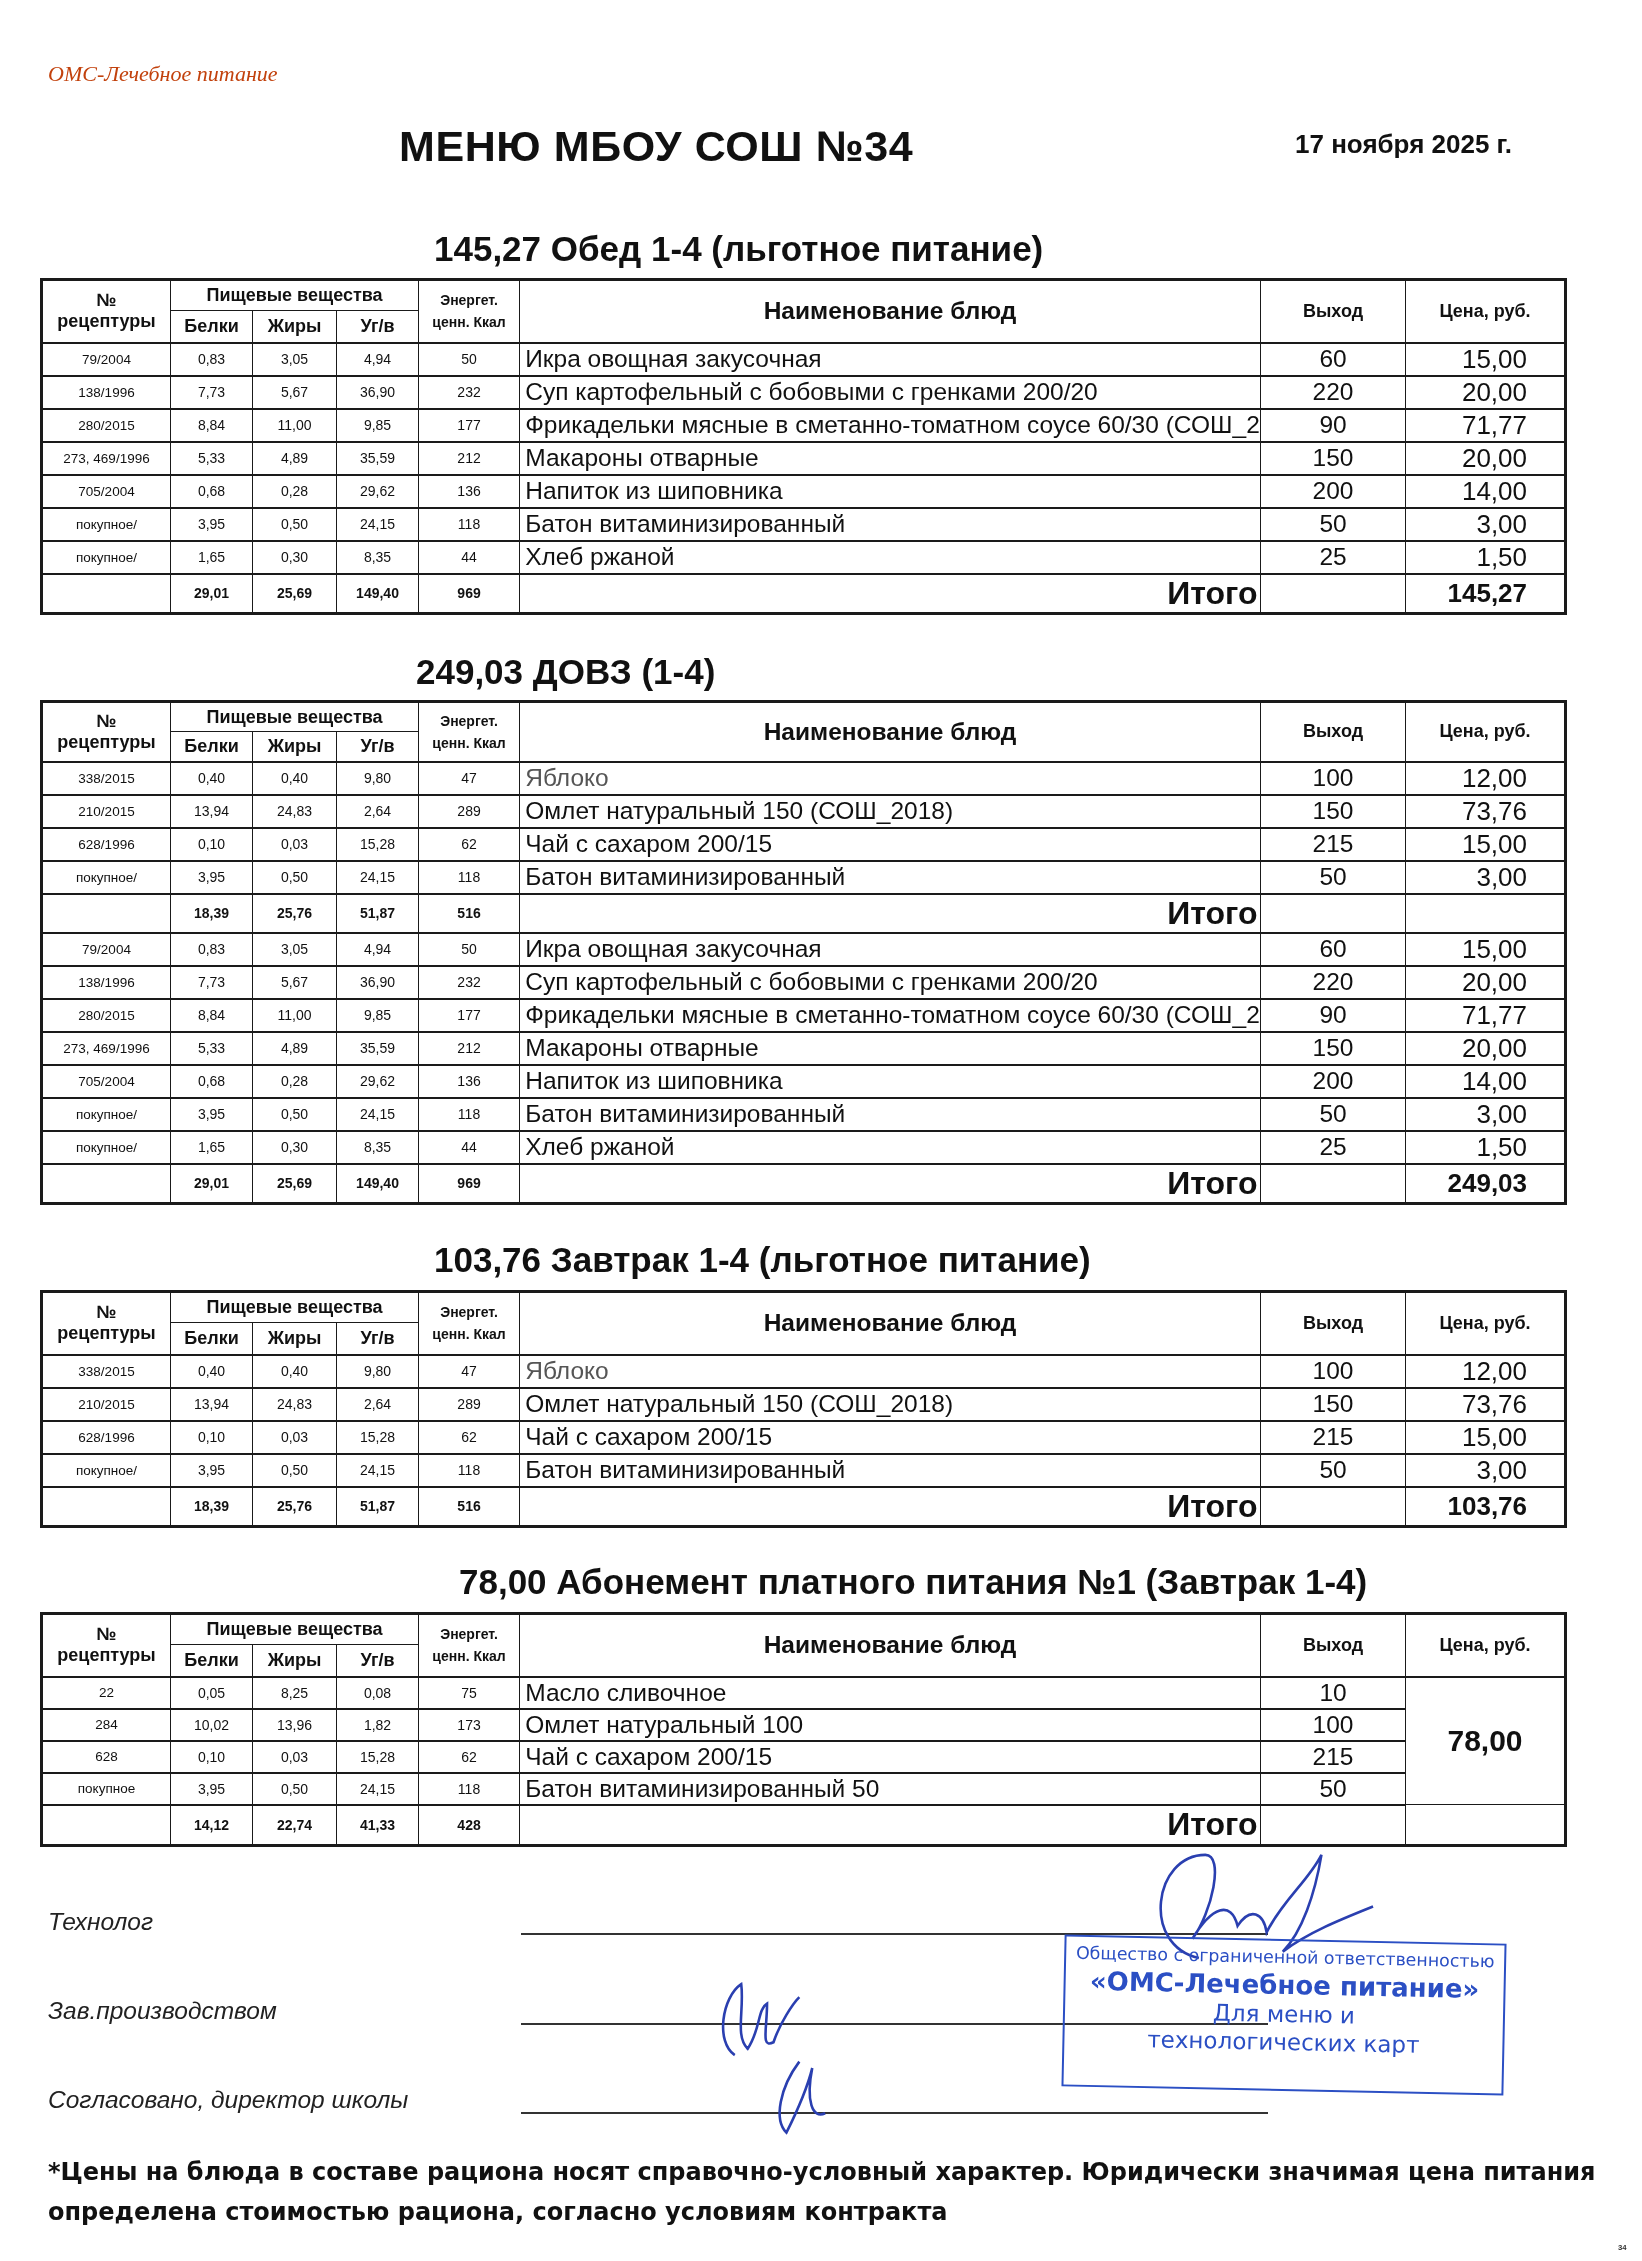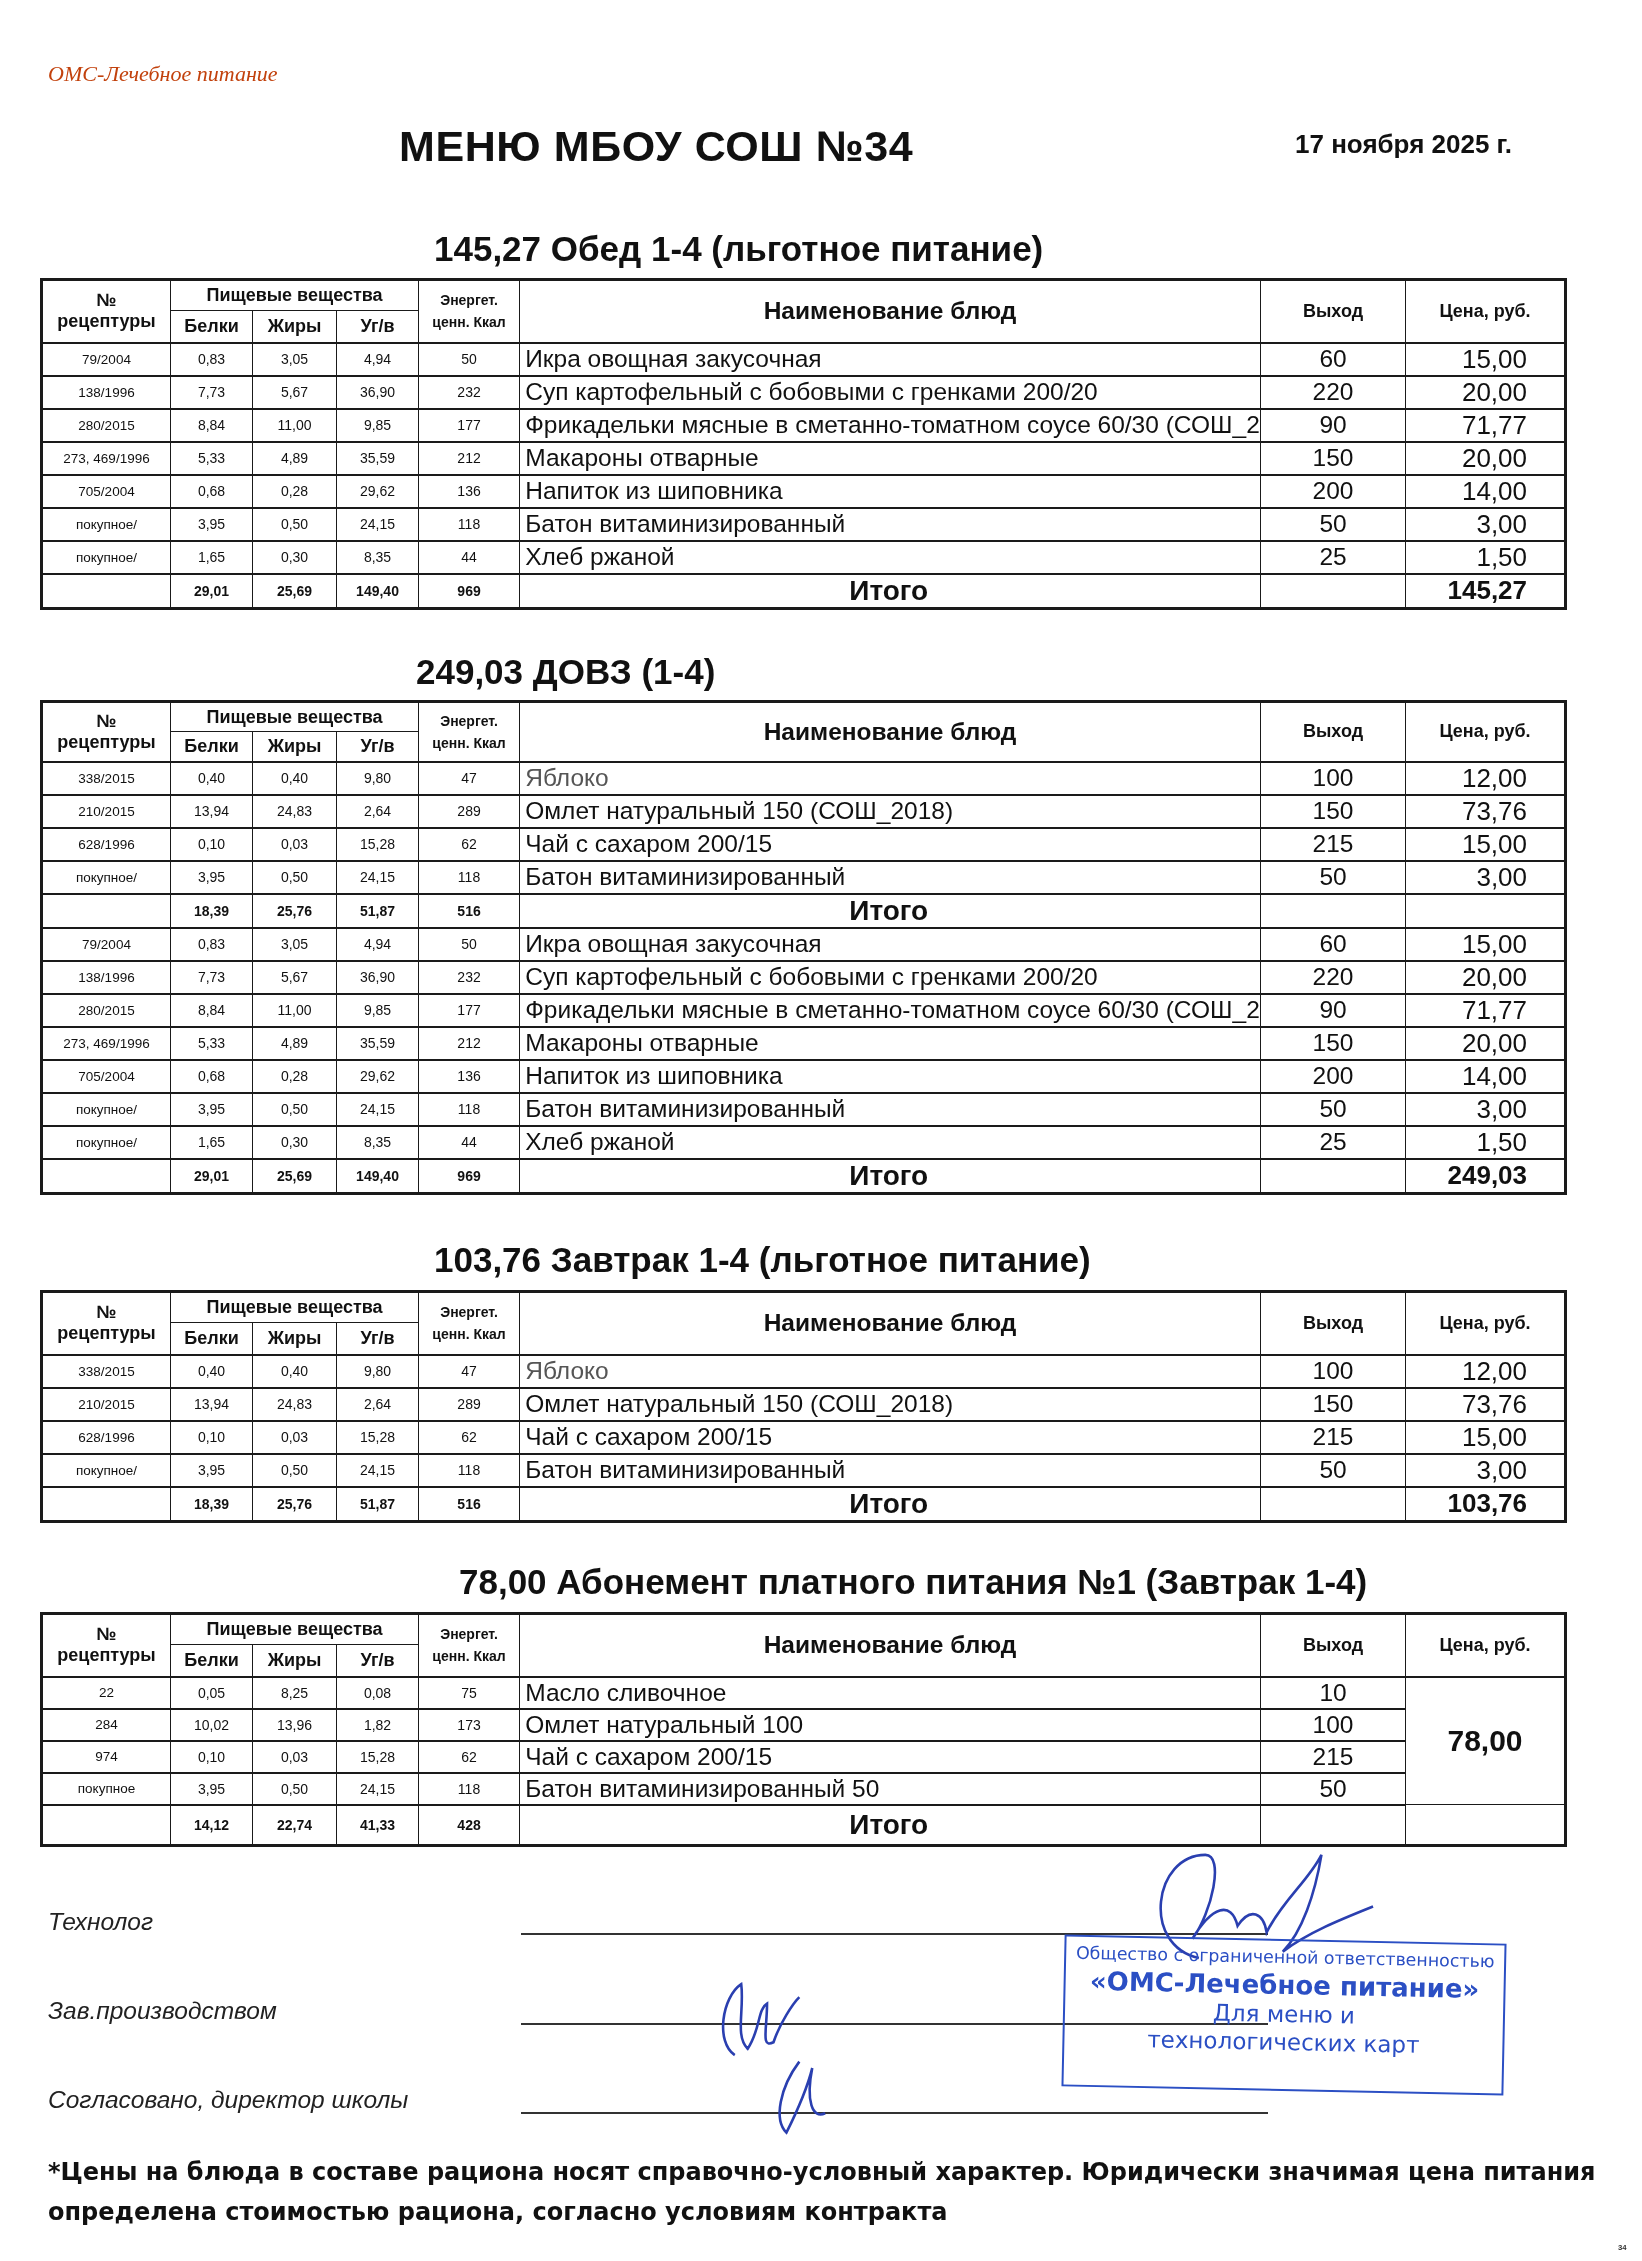--- a/index.html
+++ b/index.html
@@ -32,21 +32,21 @@
   table.menu tr.row td { border-top: 2.6px solid #1a1a1a; }
   table.menu th { font-weight: bold; font-size: 18px; text-align: center; }
   table.menu th.small { font-size: 14px; line-height: 22px; }
   table.menu th.big { font-size: 24.5px; }
   td.num { font-size: 14px; text-align: center; }
   td.rec { font-size: 13.5px; text-align: center; }
   td.name { font-size: 24.5px; padding-left: 5.2px !important; text-align: left; }
   td.out { font-size: 24.5px; text-align: center; }
   td.price { font-size: 26px; text-align: right; padding-right: 37px !important; }
   td.bold { font-weight: bold; }
-  td.itogo { font-size: 28px; font-weight: bold; text-align: center; padding-right: 2.6px !important; }
+  td.itogo { font-size: 32px; font-weight: bold; text-align: right; padding-right: 2.6px !important; }
   td.totalprice { font-size: 26px; font-weight: bold; text-align: right; padding-right: 37px !important; }
   td.merged { font-size: 30px; font-weight: bold; text-align: center; vertical-align: middle; }
   .faded { color: #555; }
   .sign-label {
     left: 48px; font-family: "Liberation Sans", sans-serif; font-style: italic;
     font-size: 24.5px; color: #222;
   }
   .sign-line { height: 1.9px; background: #333; }
   .stamp {
     left: 1063px; top: 1939px; width: 438px; height: 148px;
@@ -473,21 +473,21 @@
       <tr class="row" style="height: 32px;">
         <td class="rec">284</td>
         <td class="num">10,02</td>
         <td class="num">13,96</td>
         <td class="num">1,82</td>
         <td class="num">173</td>
         <td class="name">Омлет натуральный 100</td>
         <td class="out">100</td>
       </tr>
       <tr class="row" style="height: 32px;">
-        <td class="rec">974</td>
+        <td class="rec">628</td>
         <td class="num">0,10</td>
         <td class="num">0,03</td>
         <td class="num">15,28</td>
         <td class="num">62</td>
         <td class="name">Чай с сахаром 200/15</td>
         <td class="out">215</td>
       </tr>
       <tr class="row" style="height: 32px;">
         <td class="rec">покупное</td>
         <td class="num">3,95</td>

